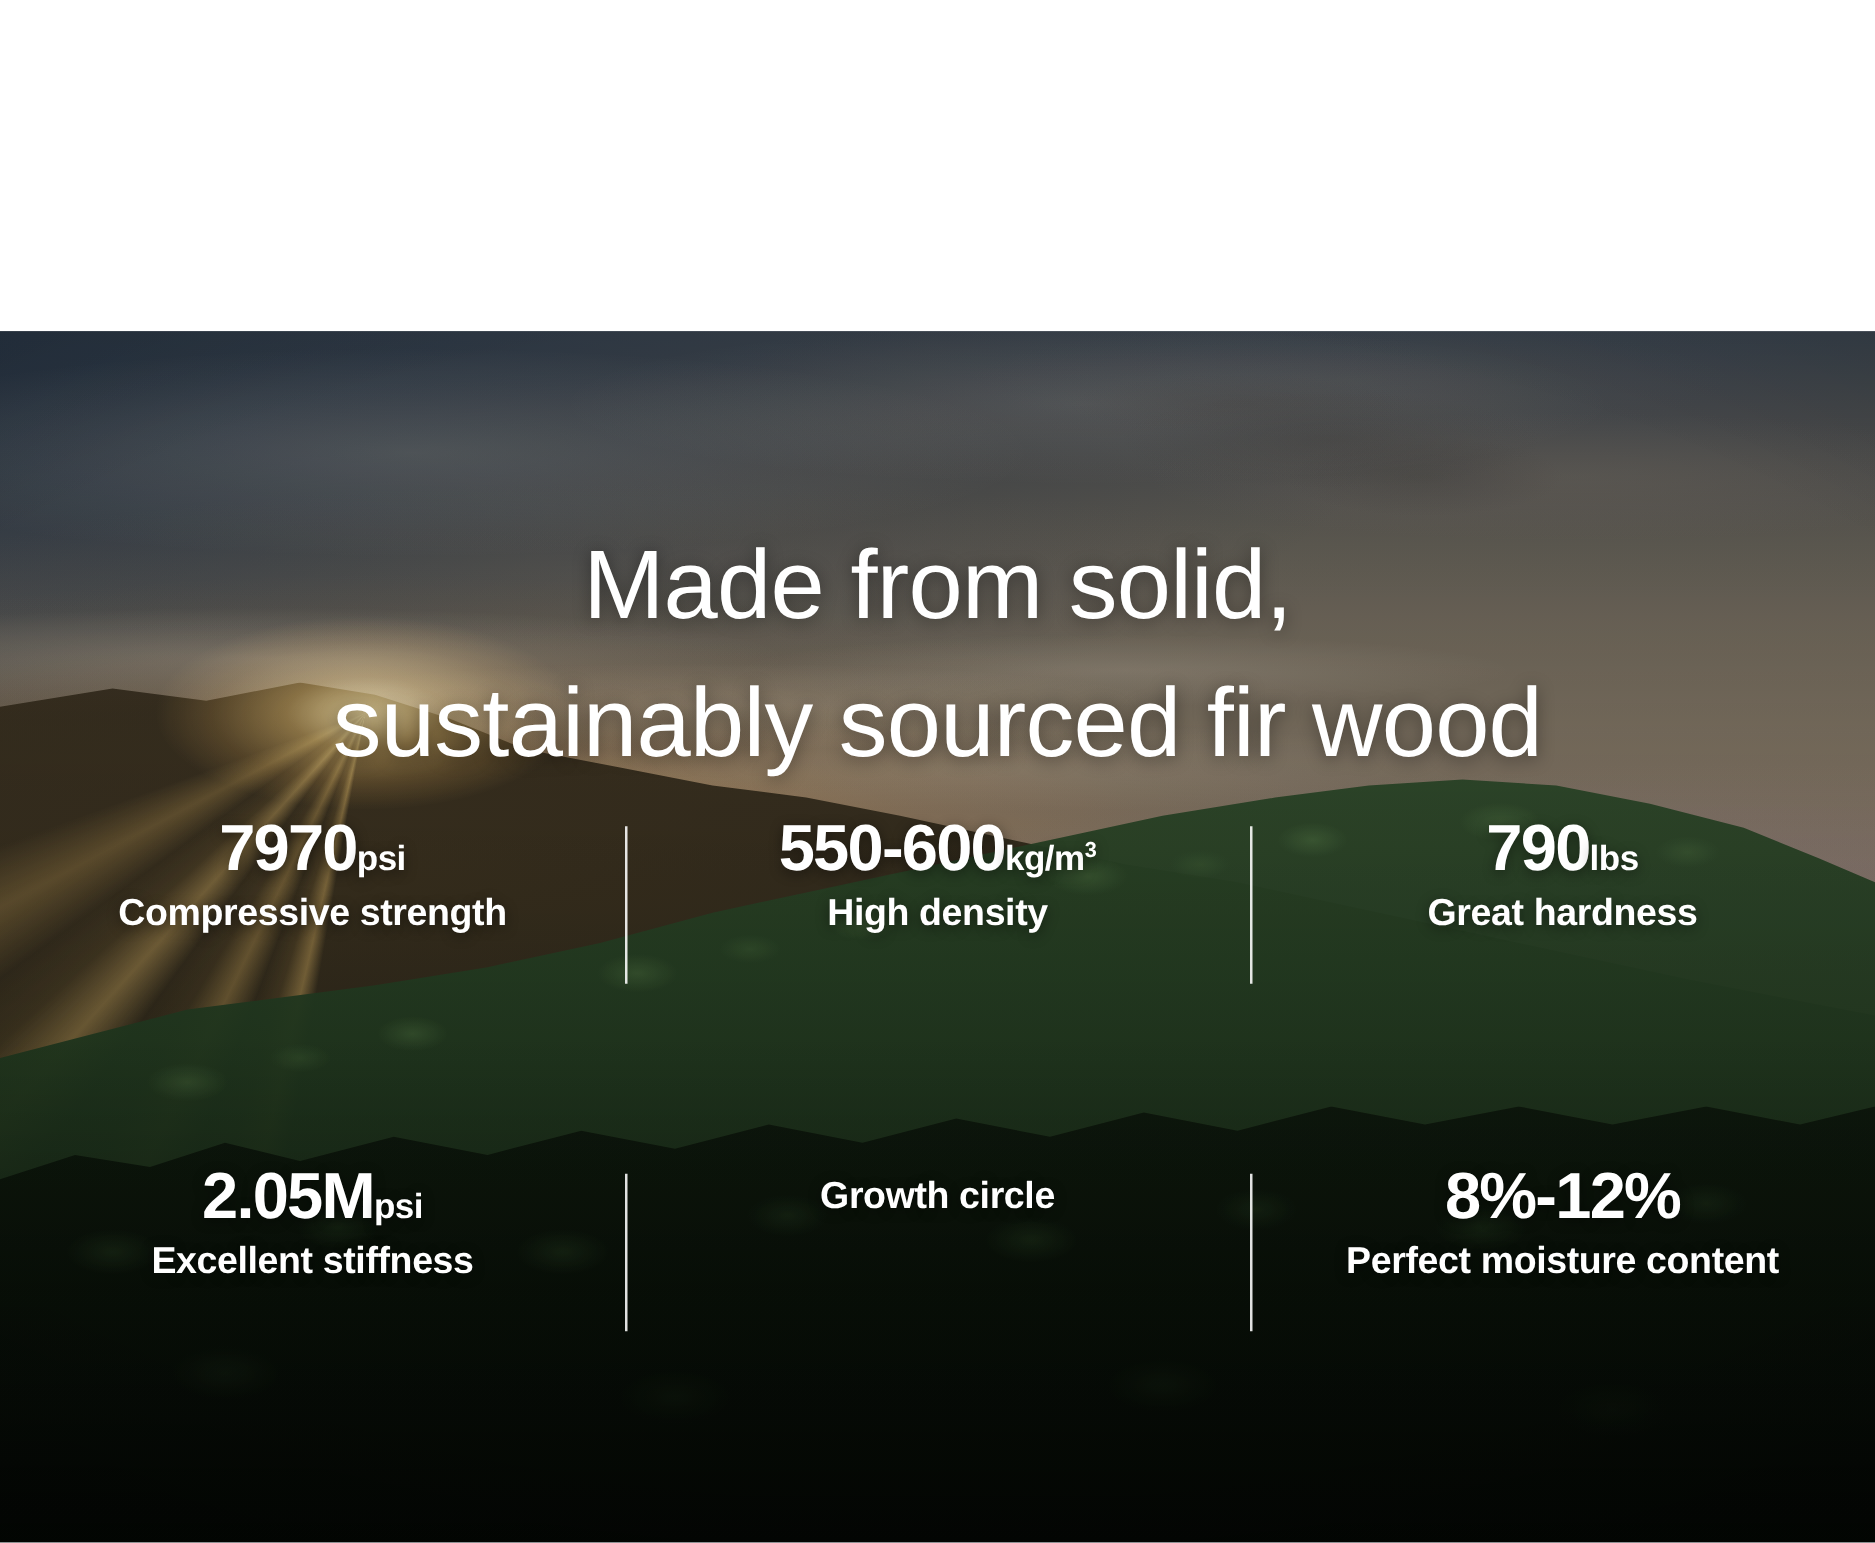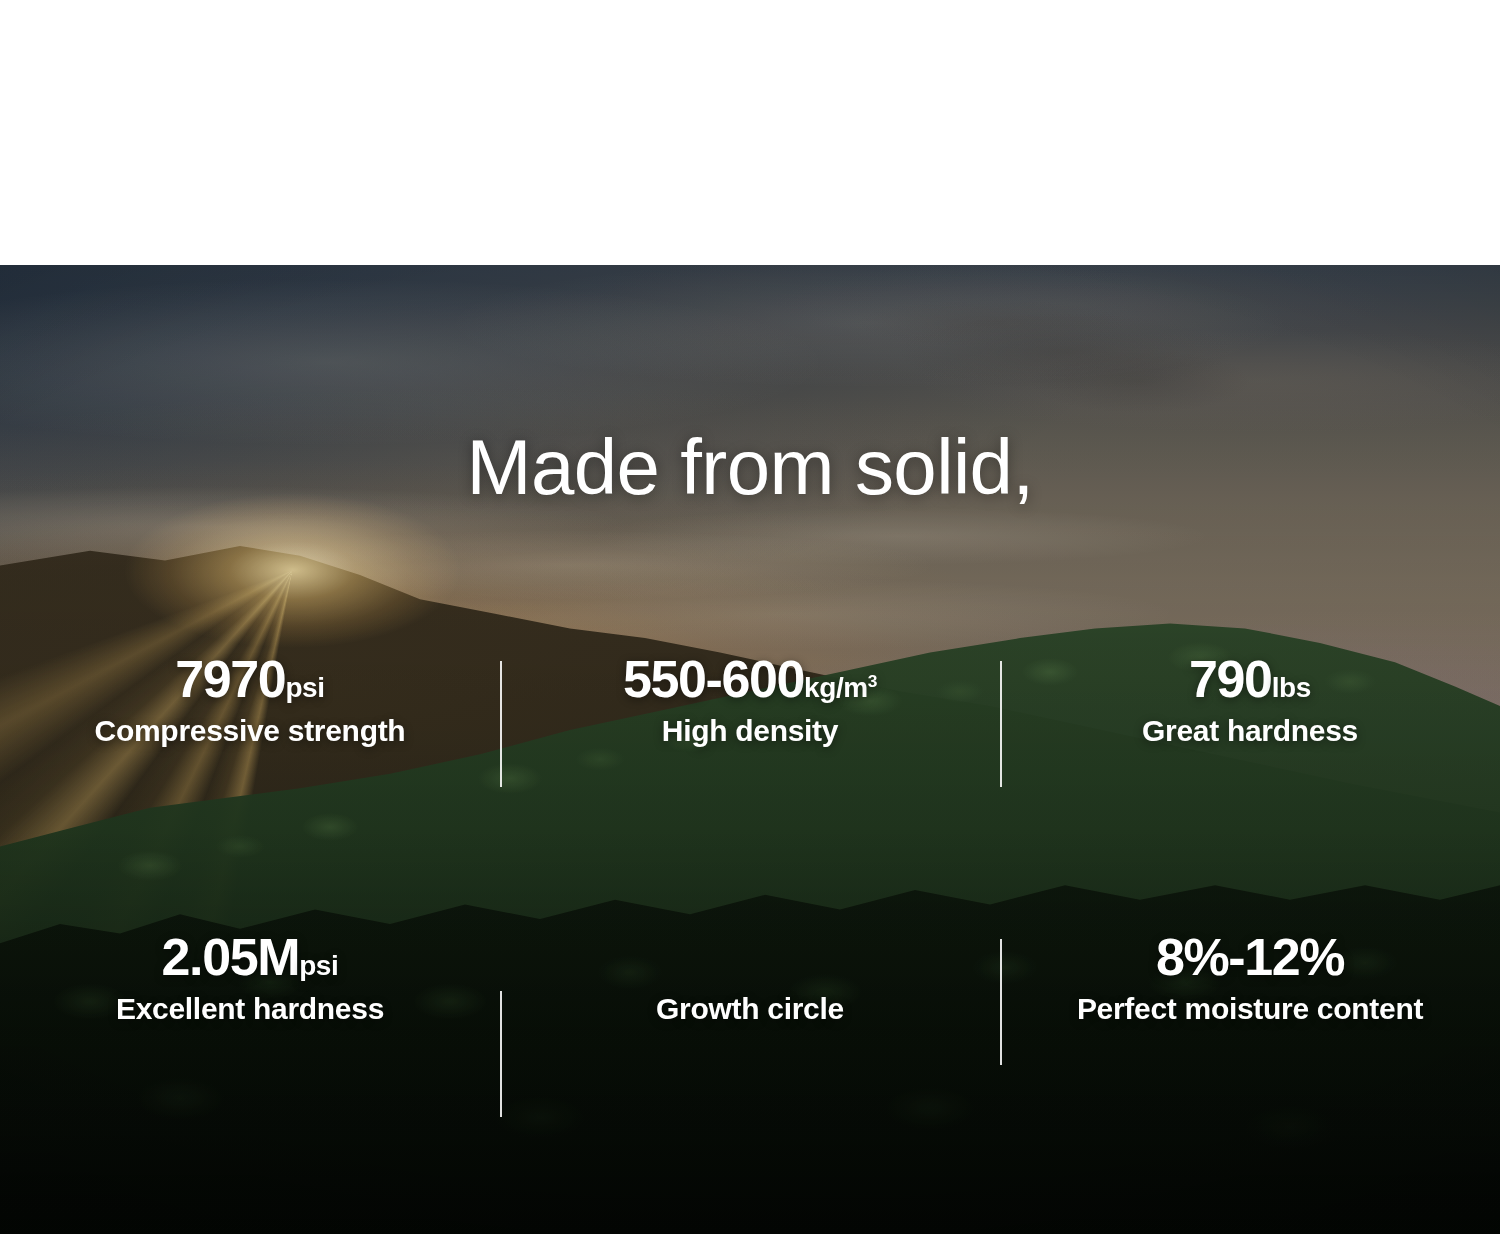--- a/index.html
+++ b/index.html
@@ -267,21 +267,21 @@
   #headline .hl-line { display: block; white-space: nowrap; }
 
   
   .stats-row {
     position: absolute;
     left: 0;
     width: 1500px;
     display: flex;
   }
   #stats-row-1 { top: 388px; }
-  #stats-row-2 { top: 666px; align-items: flex-end; }
+  #stats-row-2 { top: 666px; }
 
   .stat-cell {
     position: relative;
     flex: 1 1 0;
     text-align: center;
     color: #ffffff;
     padding: 0 10px;
     box-sizing: border-box;
   }
   
@@ -351,20 +351,21 @@
     <div class="layer" id="forest-mid-texture"></div>
     <div class="layer" id="forest-fore"></div>
     <div class="layer" id="forest-fore-texture"></div>
     <div class="layer" id="vignette"></div>
     <div class="layer" id="scrim"></div>
 
     <div id="hero-content">
 
       <h1 id="headline">
         <span class="hl-line">Made from solid,</span>
+        <span class="hl-line">sustainably sourced fir wood</span>
       </h1>
 
       <div class="stats-row" id="stats-row-1">
 
         <div class="stat-cell">
           <span class="stat-value">
             <span>7970</span><span class="stat-unit">psi</span>
           </span>
           <span class="stat-label">Compressive strength</span>
         </div>
@@ -384,21 +385,21 @@
         </div>
 
       </div>
 
       <div class="stats-row" id="stats-row-2">
 
         <div class="stat-cell">
           <span class="stat-value">
             <span>2.05M</span><span class="stat-unit">psi</span>
           </span>
-          <span class="stat-label">Excellent hardness</span>
+          <span class="stat-label">Excellent stiffness</span>
         </div>
 
         <div class="stat-cell">
           <span class="stat-label">Growth circle</span>
         </div>
 
         <div class="stat-cell">
           <span class="stat-value">
             <span>8%-12%</span><span class="stat-unit"></span>
           </span>

